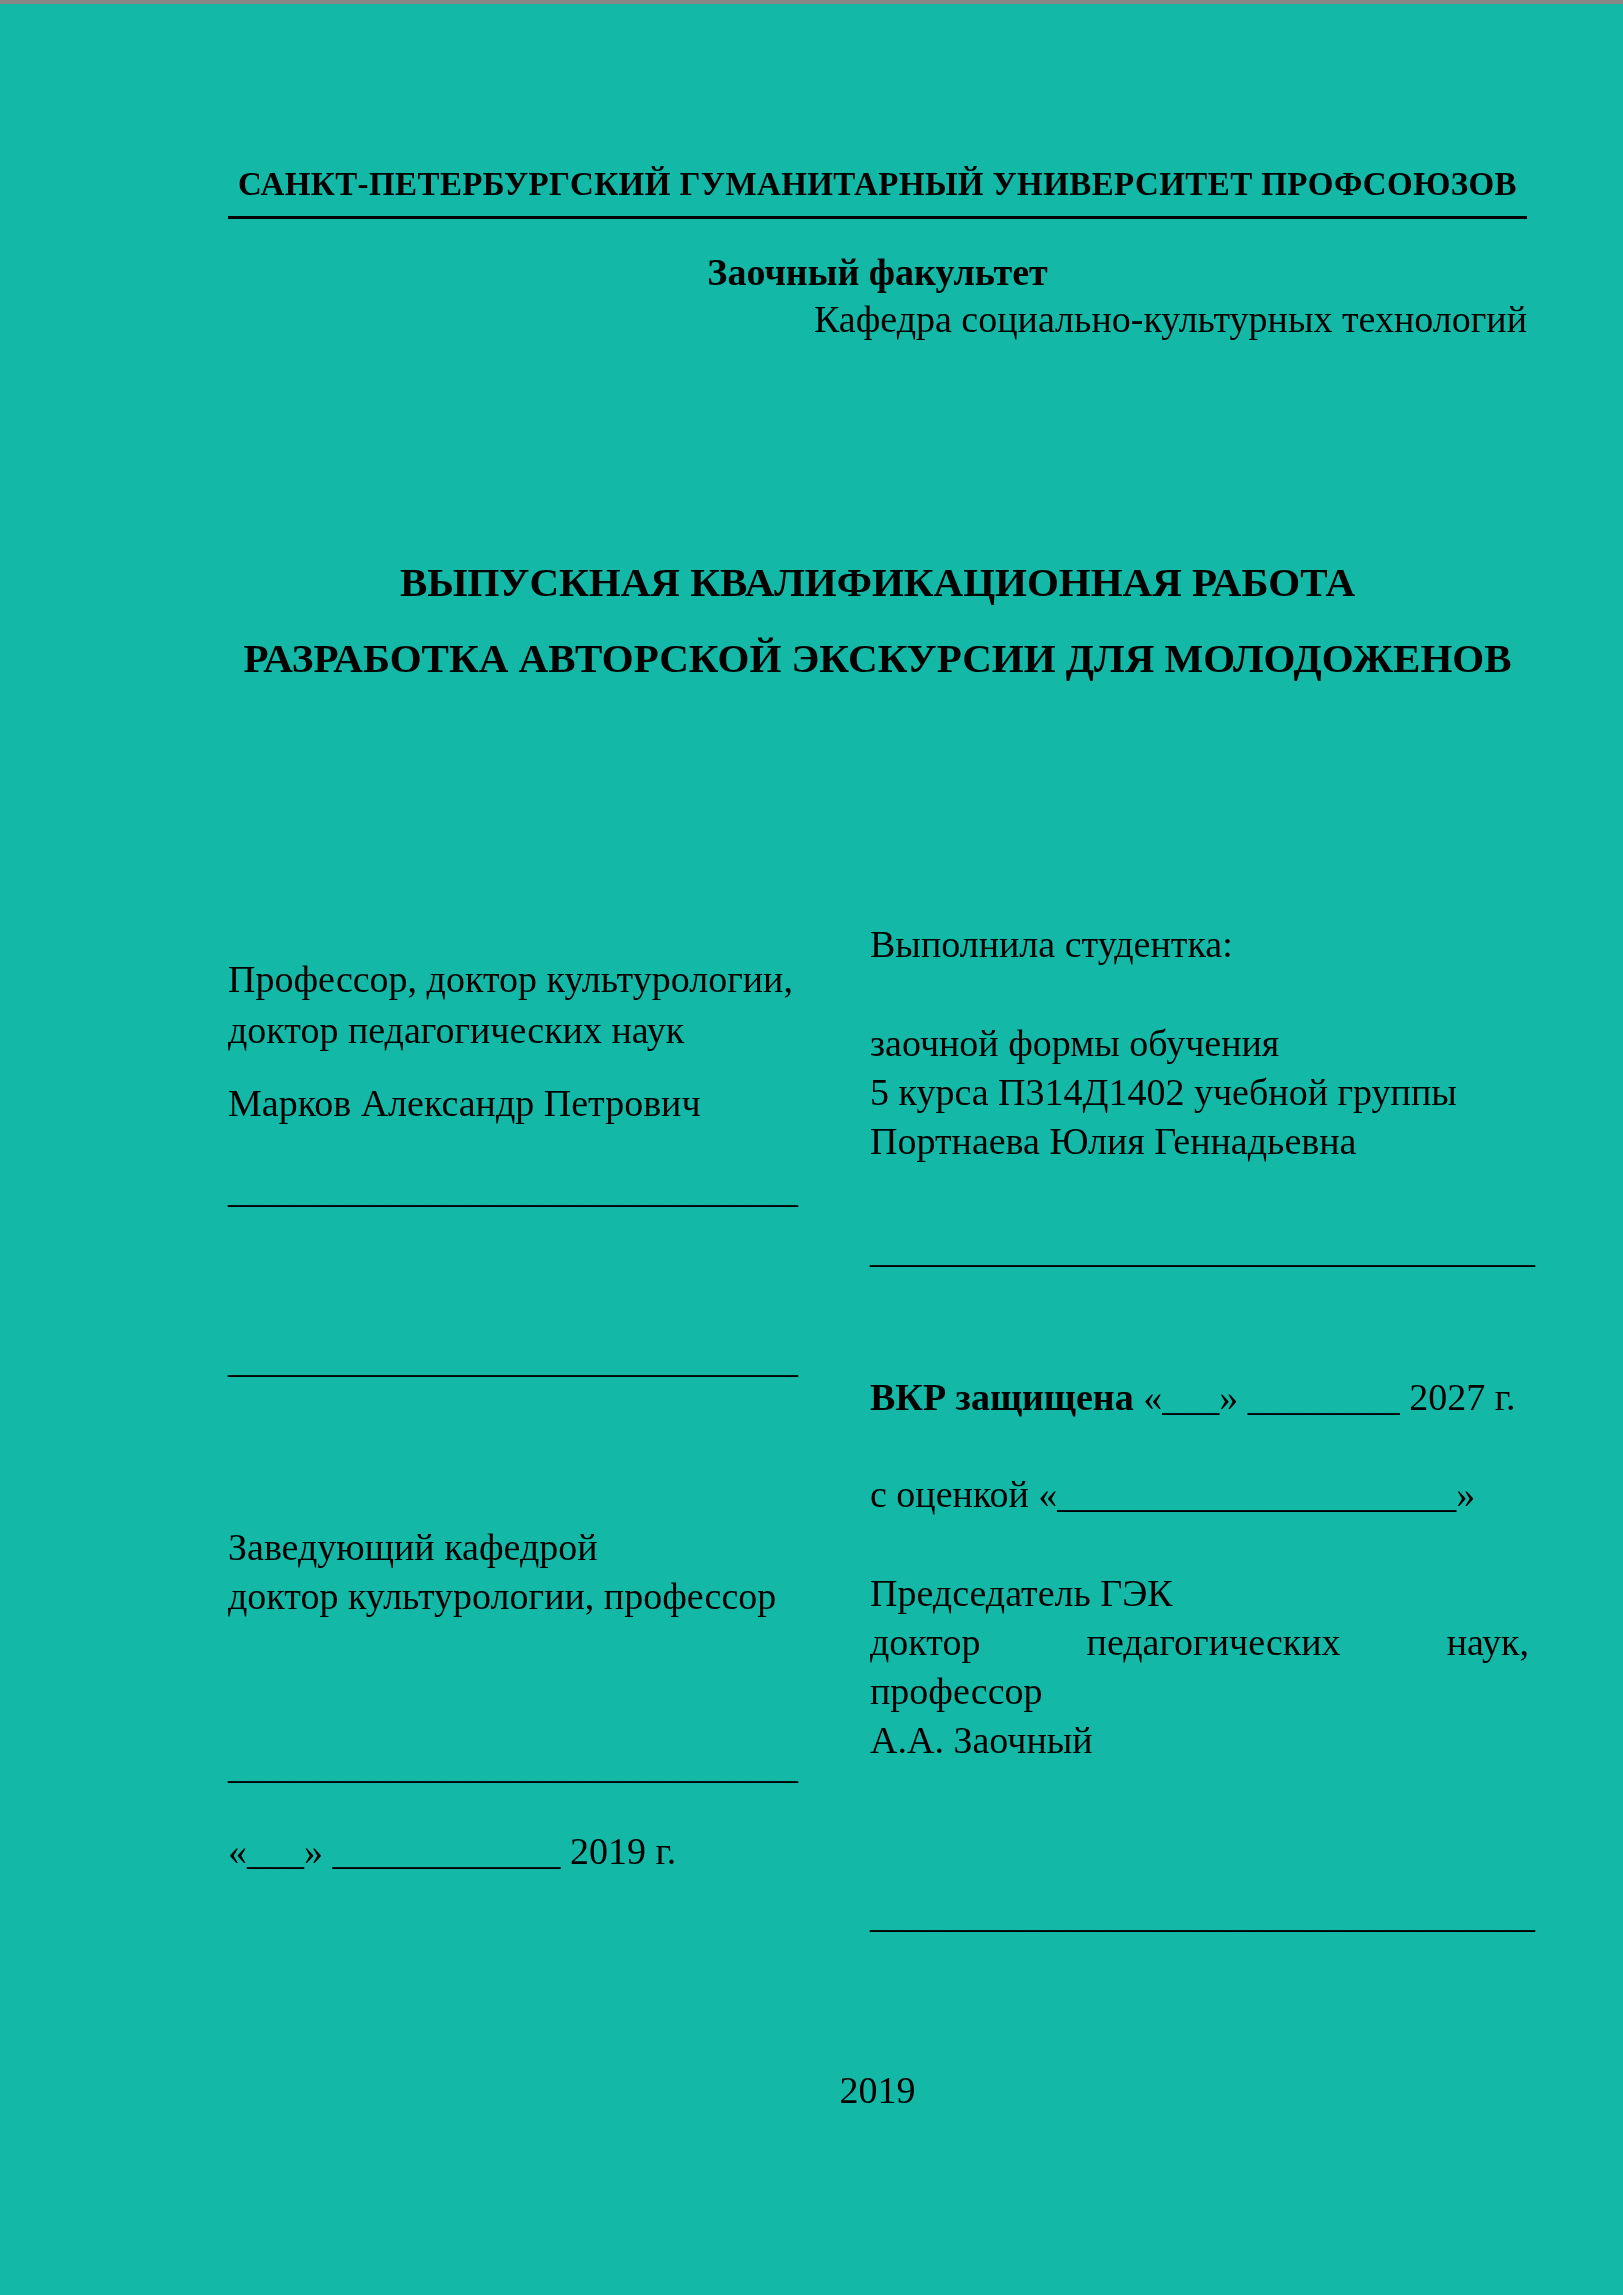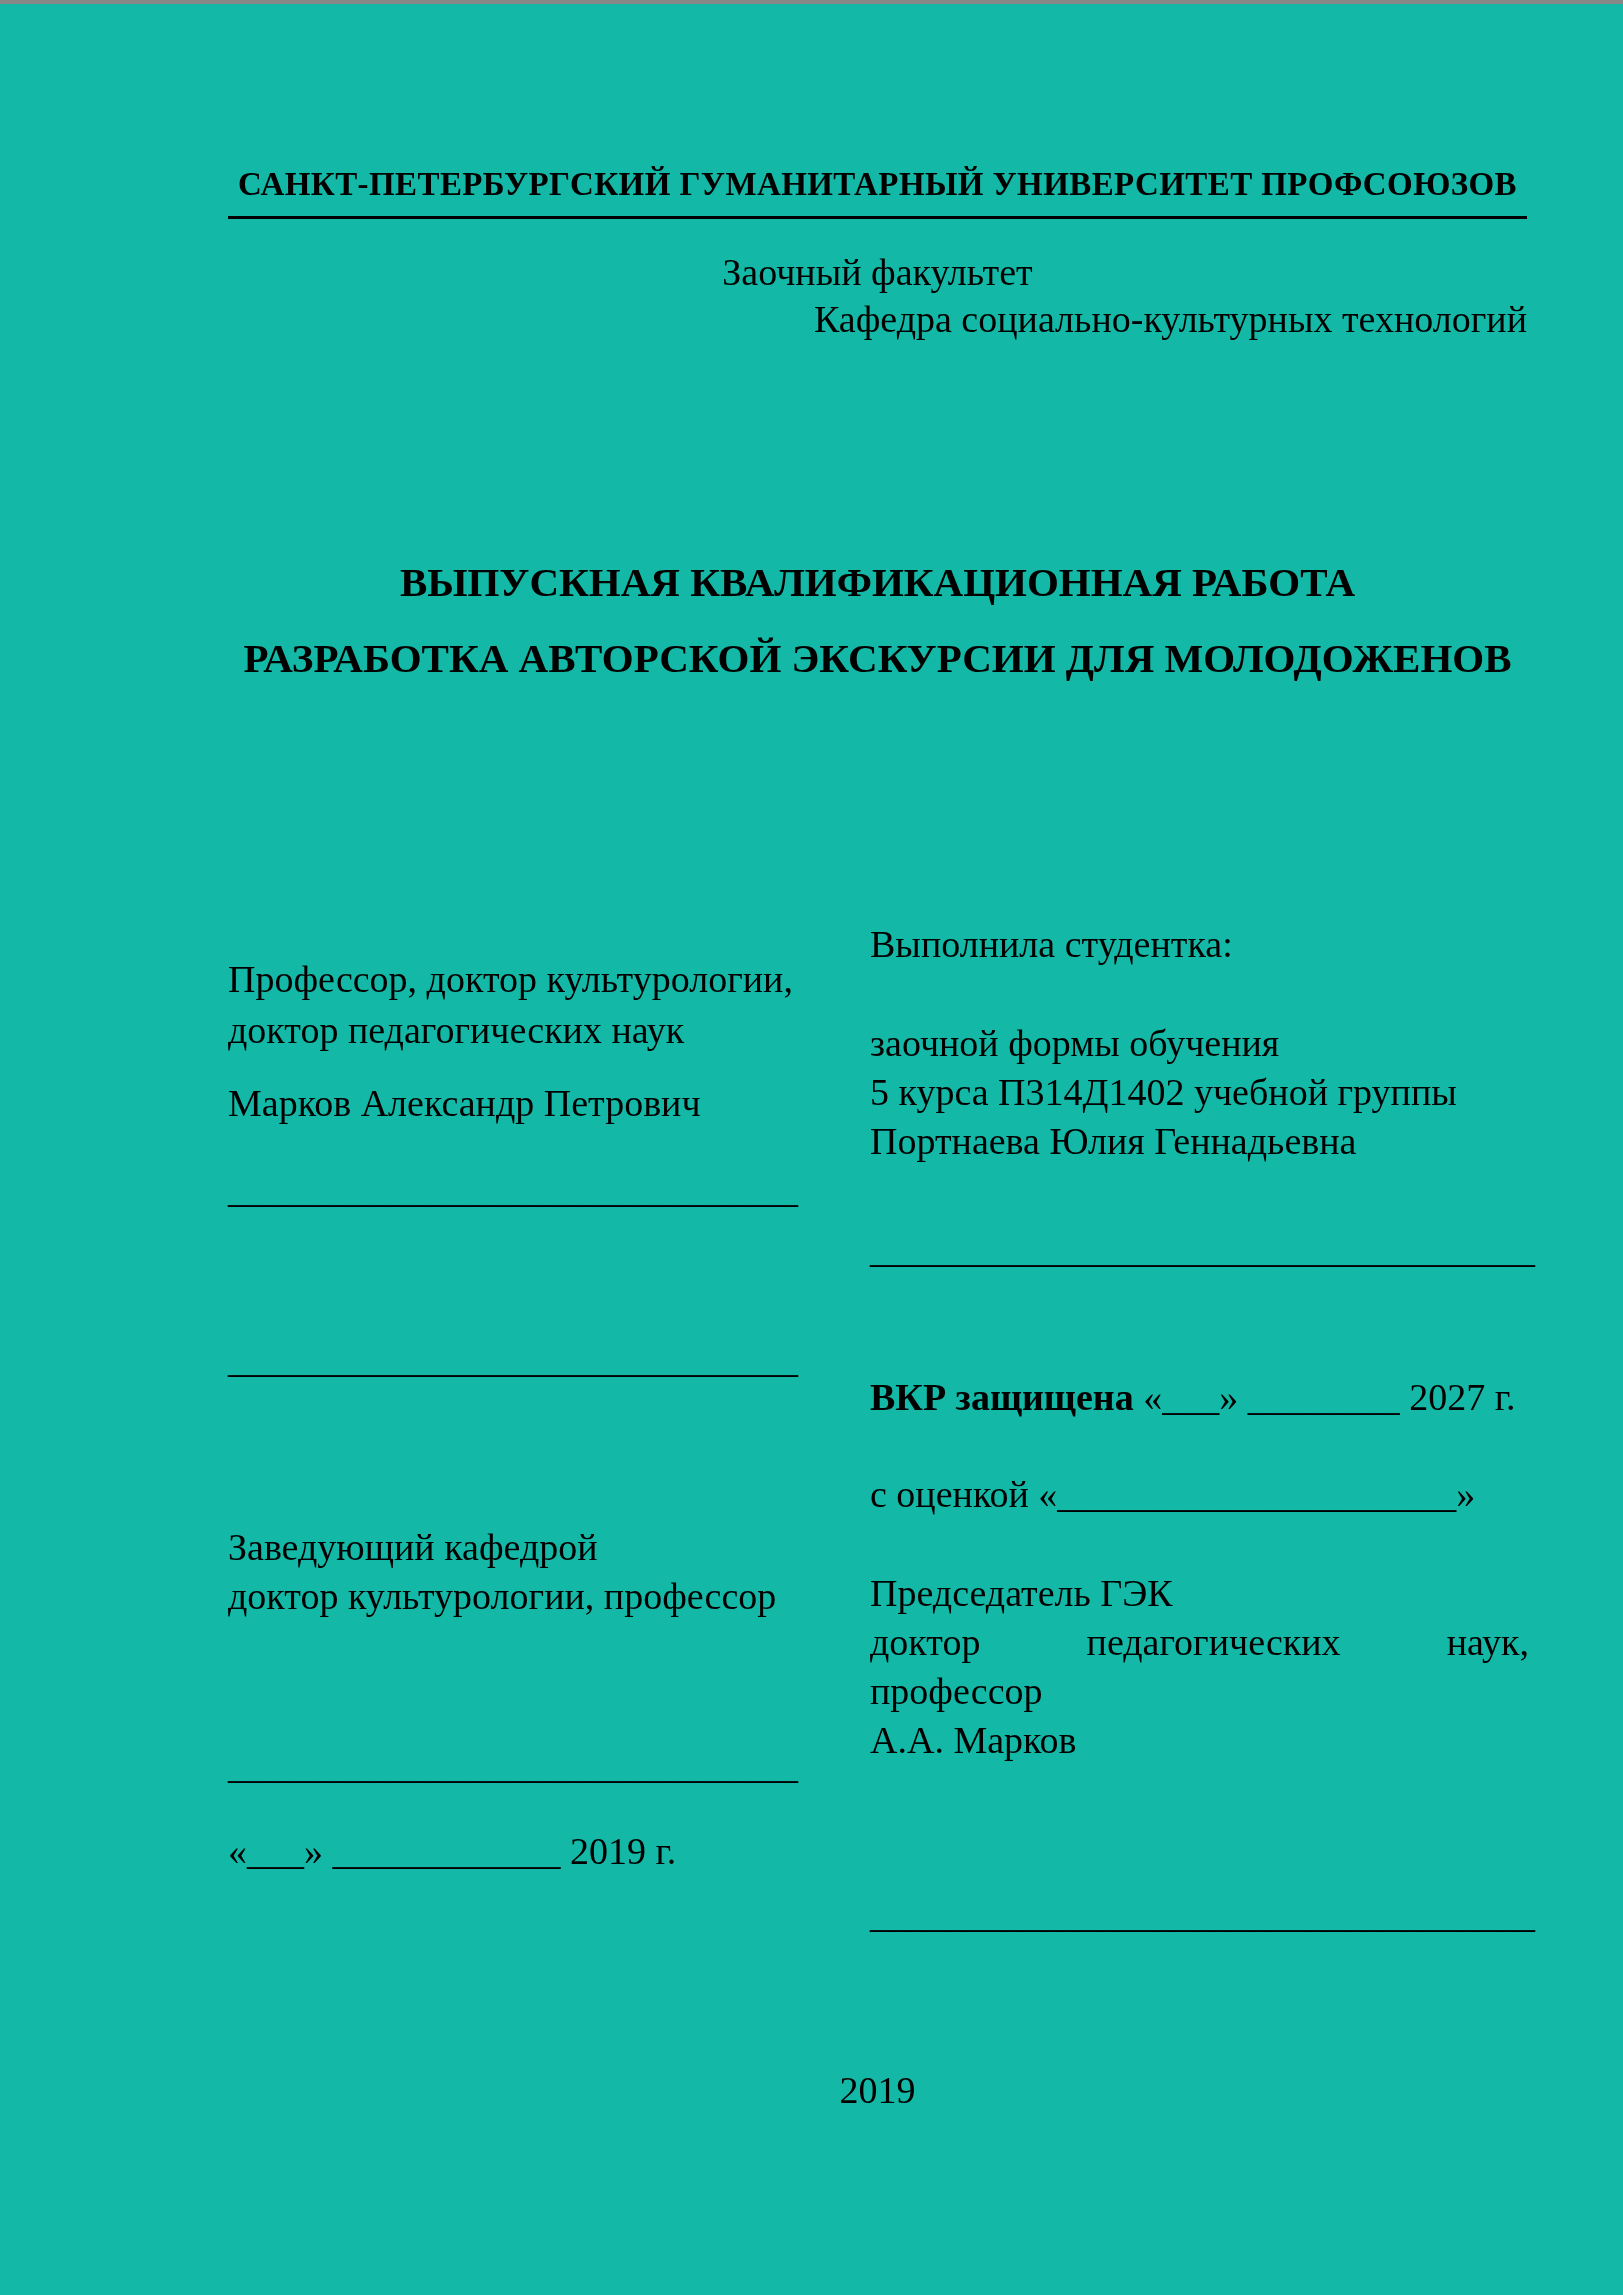--- a/index.html
+++ b/index.html
@@ -30,21 +30,21 @@
     line-height: 1.2;
     text-align: center;
     letter-spacing: 0.4px;
     padding-bottom: 11px;
     border-bottom: 3.9px solid #000;
   }
   .faculty-block {
     top: 245px;
     line-height: 47px;
   }
-  .faculty-line { text-align: center; }
+  .faculty-line { text-align: center; font-weight: bold; }
   .department-line { text-align: right; }
   .title-block {
     top: 554px;
     text-align: center;
     font-weight: bold;
     font-size: 41px;
     line-height: 49px;
   }
   .title-line2 { margin-top: 27px; }
   .columns {
@@ -133,21 +133,21 @@
       </div>
       <div class="line m74">___________________________________</div>
       <div class="line m123">
         <span class="bold">ВКР защищена</span><span> «___» ________ 2027 г.</span>
       </div>
       <div class="line m58">с оценкой «_____________________»</div>
       <div class="m63">
         <div class="tight">Председатель ГЭК</div>
         <div class="tight justify-last">доктор педагогических наук,</div>
         <div class="tight">профессор</div>
-        <div class="tight">А.А. Марков</div>
+        <div class="tight">А.А. Заочный</div>
       </div>
       <div class="line m158">___________________________________</div>
     </div>
 
   </div>
 
   <div class="content-abs footer-block">
     <div>2019</div>
   </div>
 

